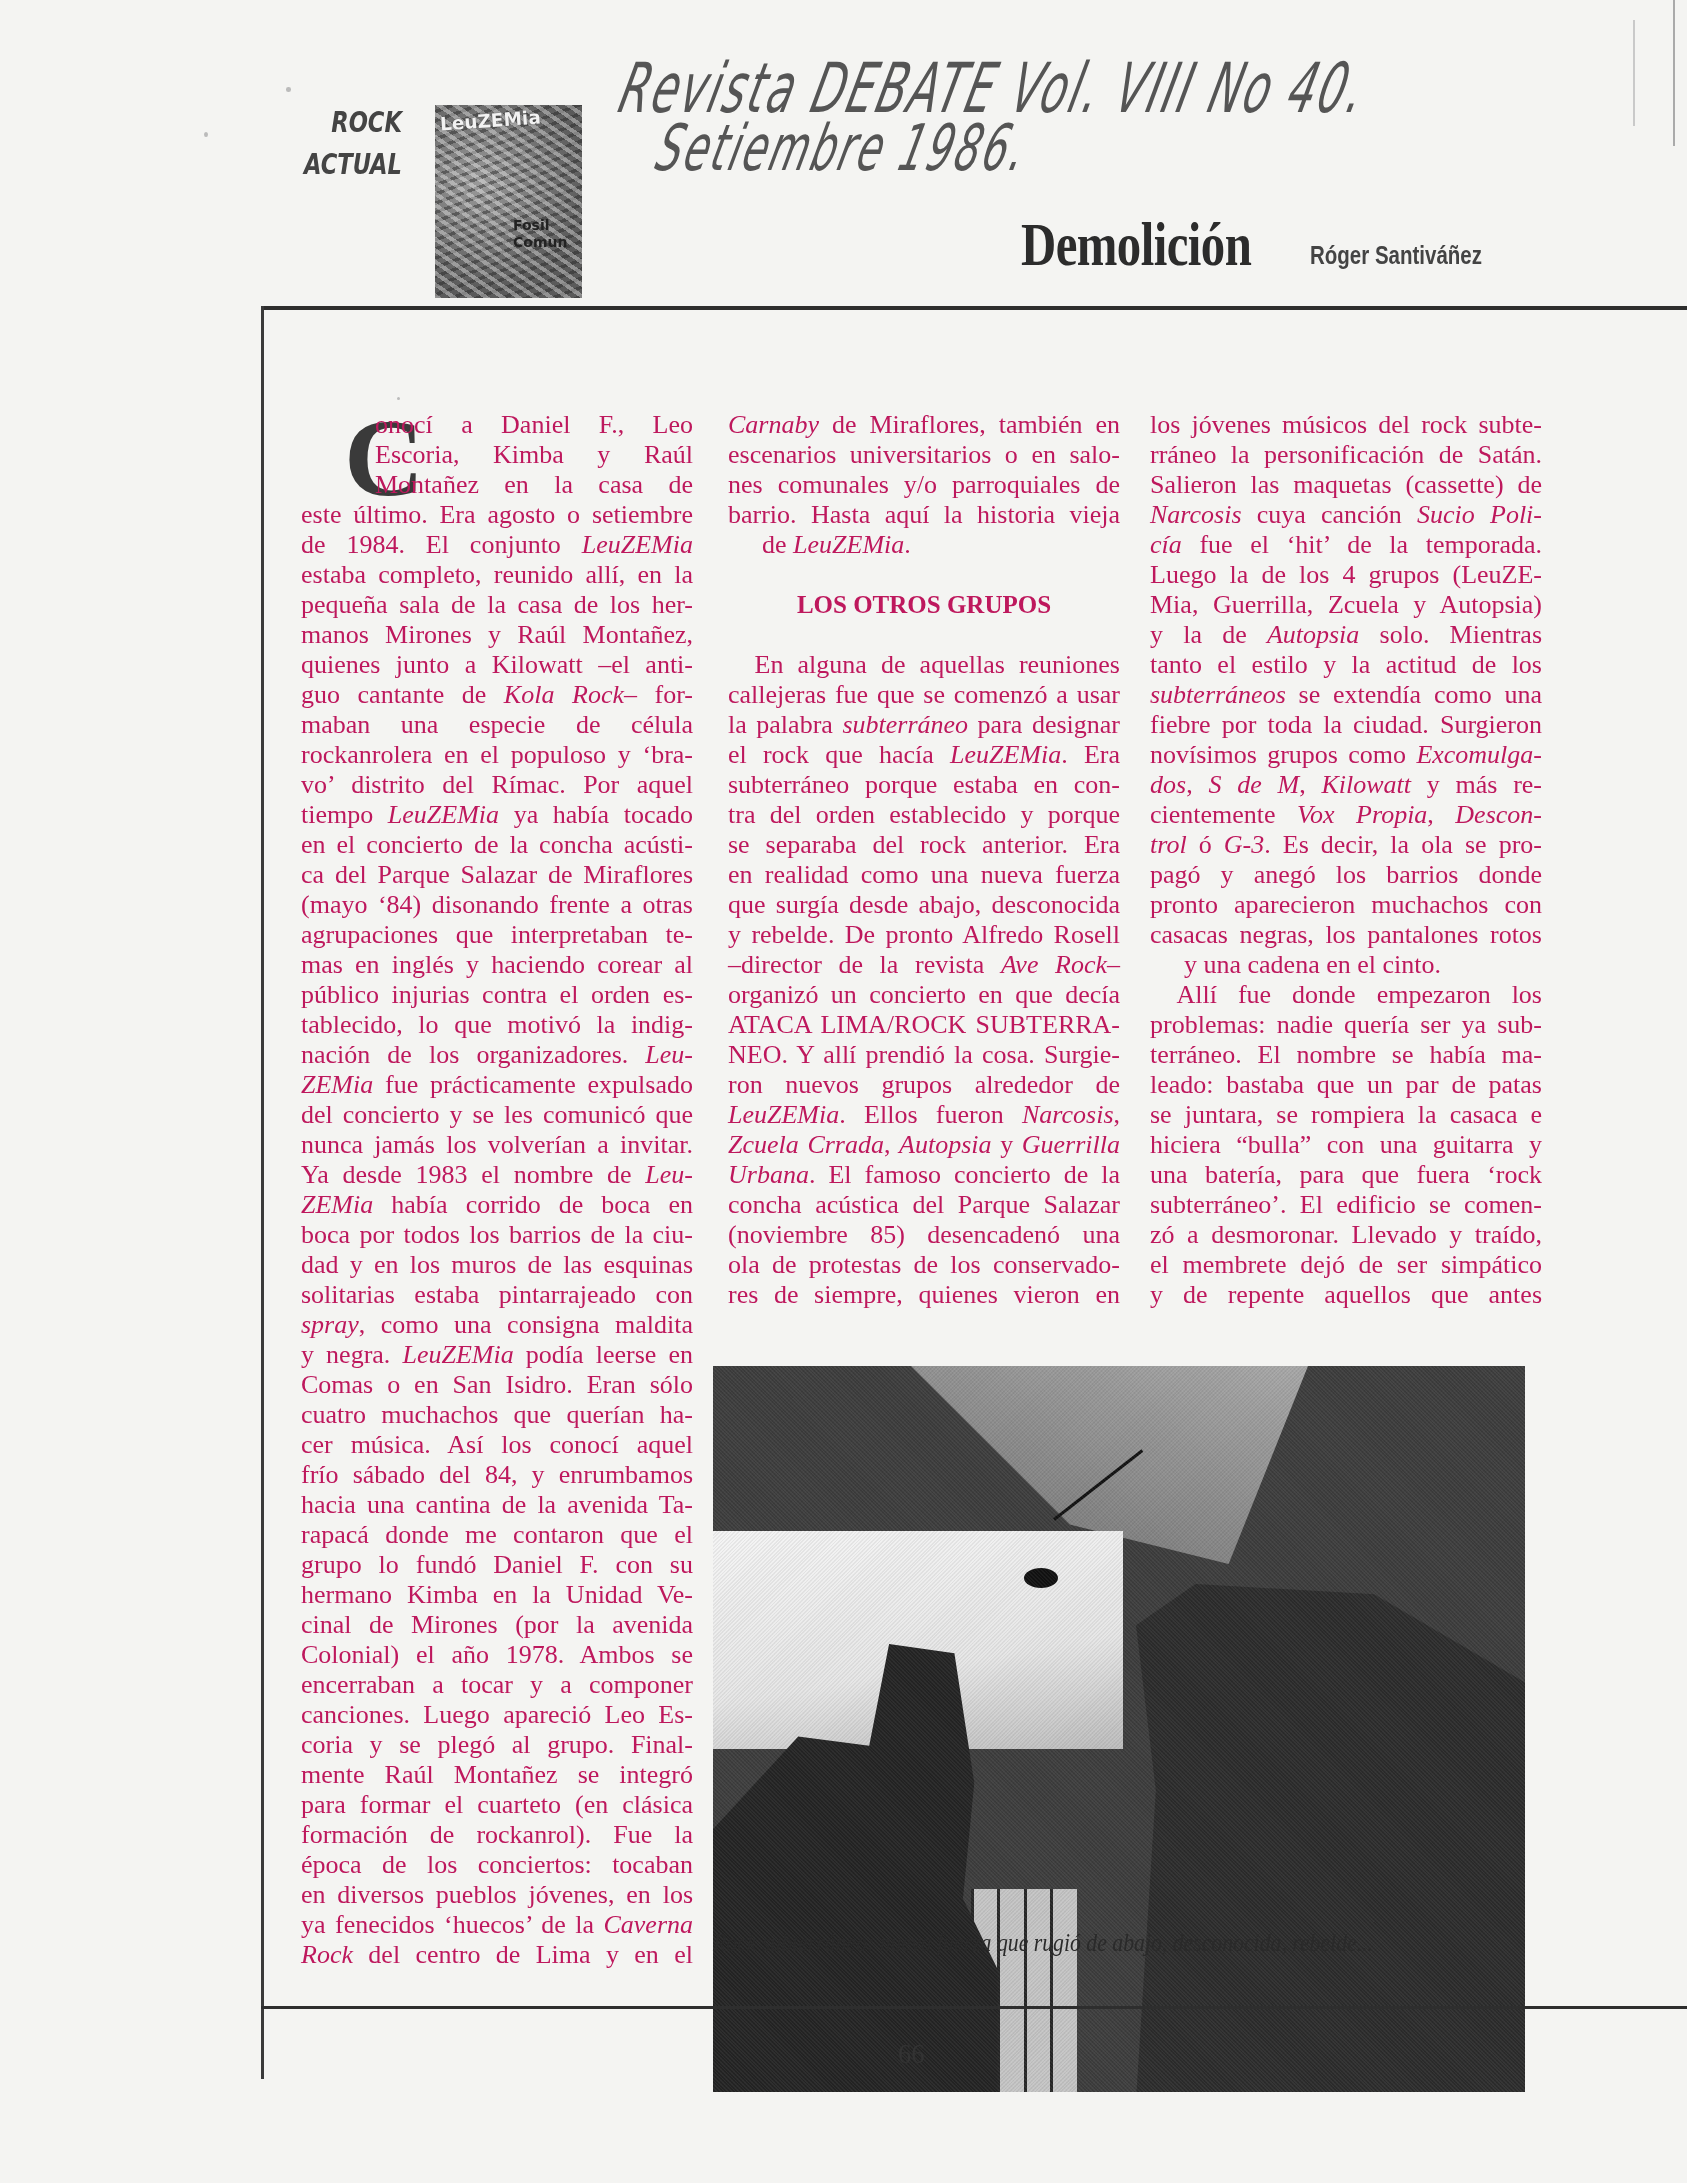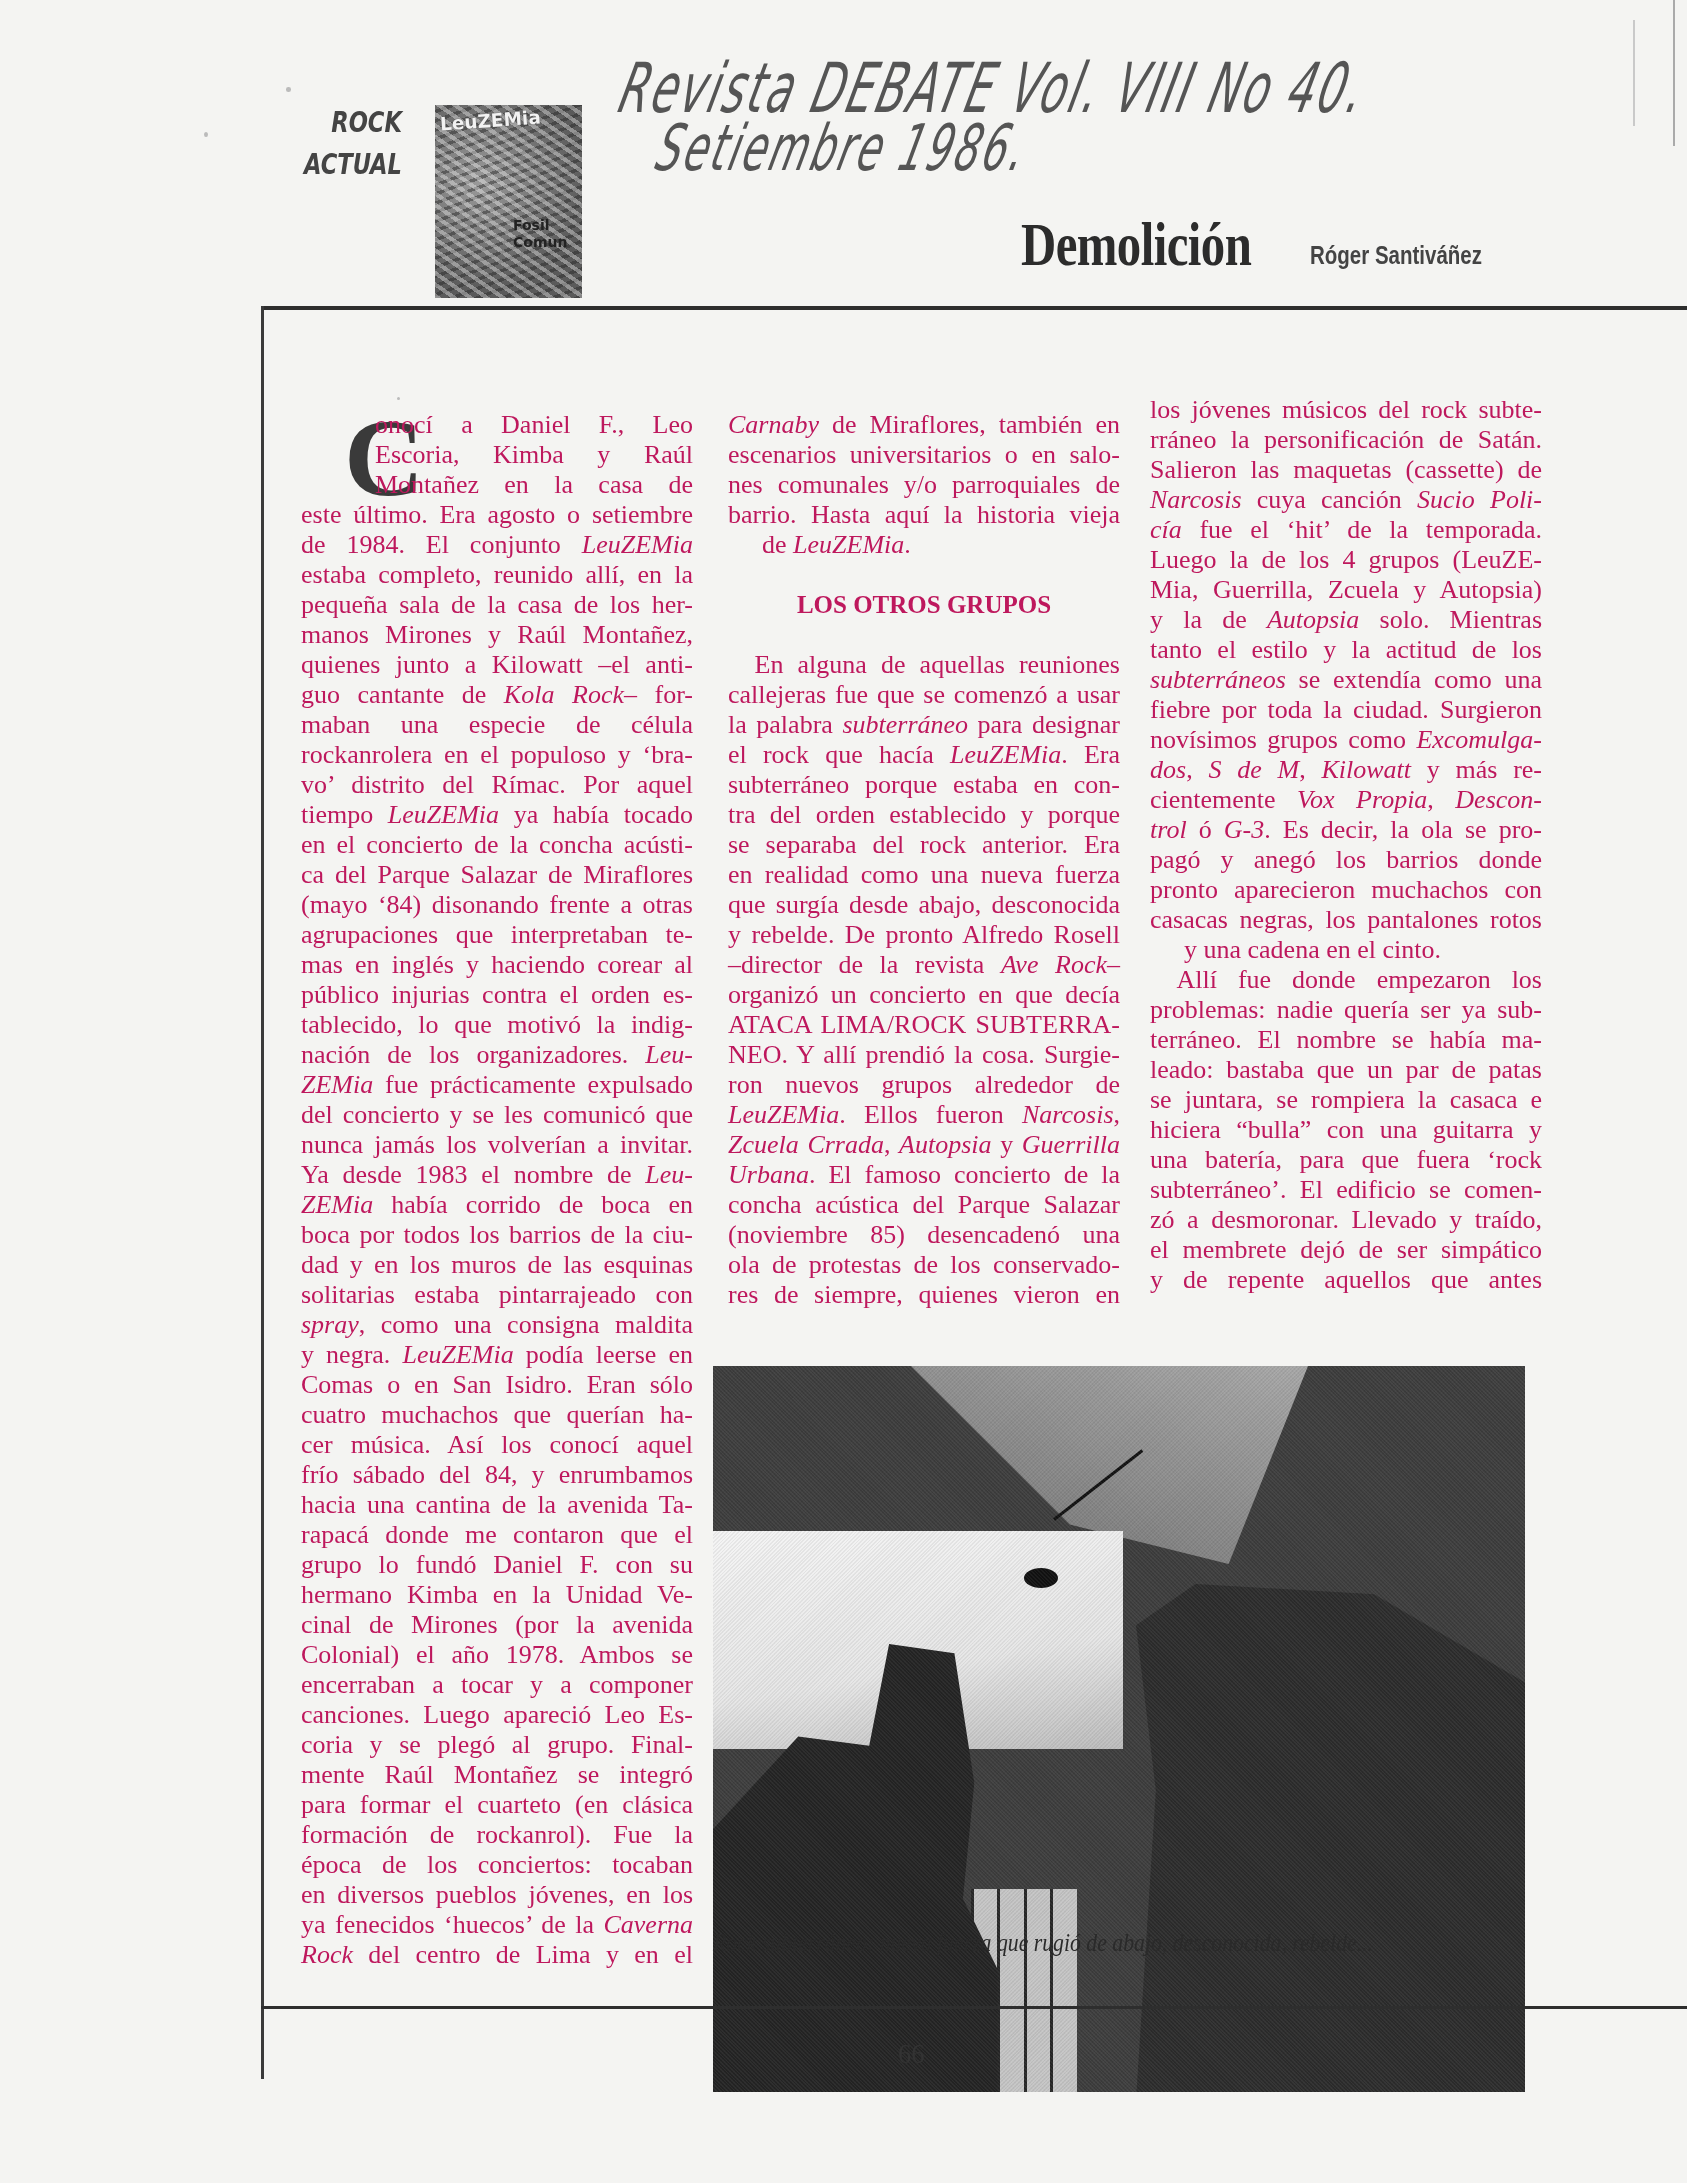--- a/index.html
+++ b/index.html
@@ -60,21 +60,21 @@
   
   .col {
     position:absolute; font-size: 26px; line-height: 30px; text-align: justify;
     text-align-last: justify; color:#be185d;
   }
   .col .ln { display:block; white-space: nowrap; height: 30px; }
   .col .ln.last { text-align-last: left; margin-left: 34px; }
   .col i { font-style: italic; }
   .col1 { left: 301px; top: 410px; width: 392px; }
   .col2 { left: 728px; top: 410px; width: 392px; }
-  .col3 { left: 1150px; top: 395px; width: 392px; }
+  .col3 { left: 1150px; top: 410px; width: 392px; }
 
   .dropcap {
     position:absolute; left: 344px; top: 408px; font-size: 111px; line-height: 99px;
     font-weight: bold; color:#3a3a3a; font-family: "Liberation Serif", serif;
   }
   .col1 .indent { padding-left: 74px; }
   .subhead {
     display:block; text-align:center; text-align-last:center; font-weight: bold;
     font-size: 25px; letter-spacing: 0px; margin: 0; height: 30px;
   }

